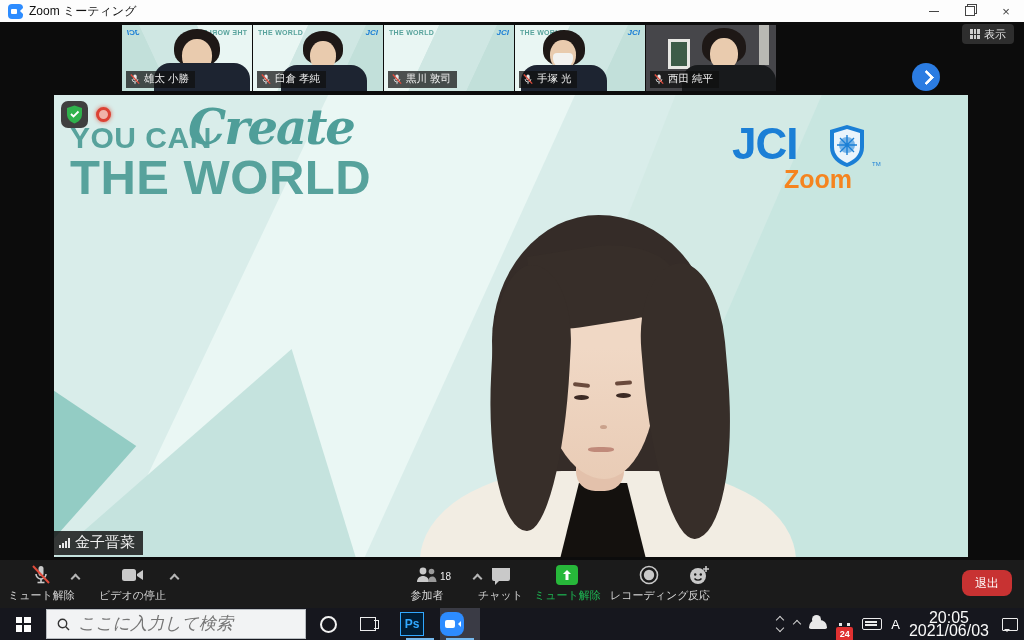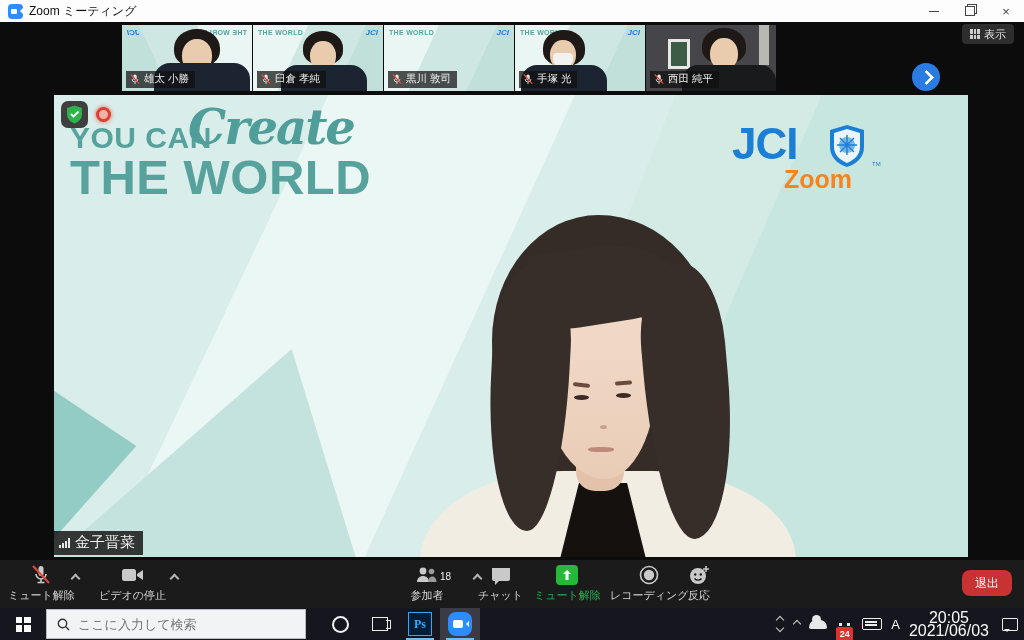--- a/index.html
+++ b/index.html
@@ -144,24 +144,24 @@
 
   
   .taskbar { position:absolute; left:0; top:608px; width:1024px; height:32px; background:#16171e;
     display:flex; align-items:center; }
   .start-btn { width:46px; height:32px; display:flex; align-items:center; justify-content:center;
     background:none; border:none; }
   .win-logo { width:15px; height:15px; display:grid; grid-template-columns:1fr 1fr; gap:1.5px; }
   .win-logo i { background:#fdfdfd; }
   .search-box { width:260px; height:30px; background:#f2f3f4; border:1px solid #b8bcc0;
     display:flex; align-items:center; gap:8px; padding:0 10px; }
-  .search-box input { border:none; background:transparent; outline:none; font-size:13px;
-    color:#333; width:200px; font-family:inherit; }
-  .tb-app { width:40px; height:32px; display:flex; align-items:center; justify-content:center;
-    border:none; background:none; position:relative;font-family:Liberation Serif, serif; }
+  .search-box input { border:none; background:transparent; outline:none; font-size:17px;
+    color:#333; width:200px; font-family:inherit;font-style:italic; }
+  .tb-app { width:40px; height:32px; display:flex; align-items:center; 
+    border:none; background:none; position:relative; }
   .tb-app.open::after { content:""; position:absolute; left:6px; right:6px; bottom:0; height:2px;
     background:#76b9ed; }
   .tb-app.active { background:#3a3b45; }
   .cortana { width:17px; height:17px; border-radius:50%; border:2px solid #f2f2f2; }
   .taskview { width:16px; height:14px; border:1.5px solid #ececec; position:relative; background:#16171e; }
   .taskview::before { content:""; position:absolute; right:-4px; top:2px; width:4px; height:7px;
     border:1.5px solid #ececec; border-left:none; }
   .ps-ic { width:24px; height:24px; background:#001e36; border:1.5px solid #31a8ff; color:#31a8ff;
     font-size:12px; font-weight:bold; display:flex; align-items:center; justify-content:center; }
   .zoom-ic { width:24px; height:24px; border-radius:8px; background:#2d8cff; position:relative; }

